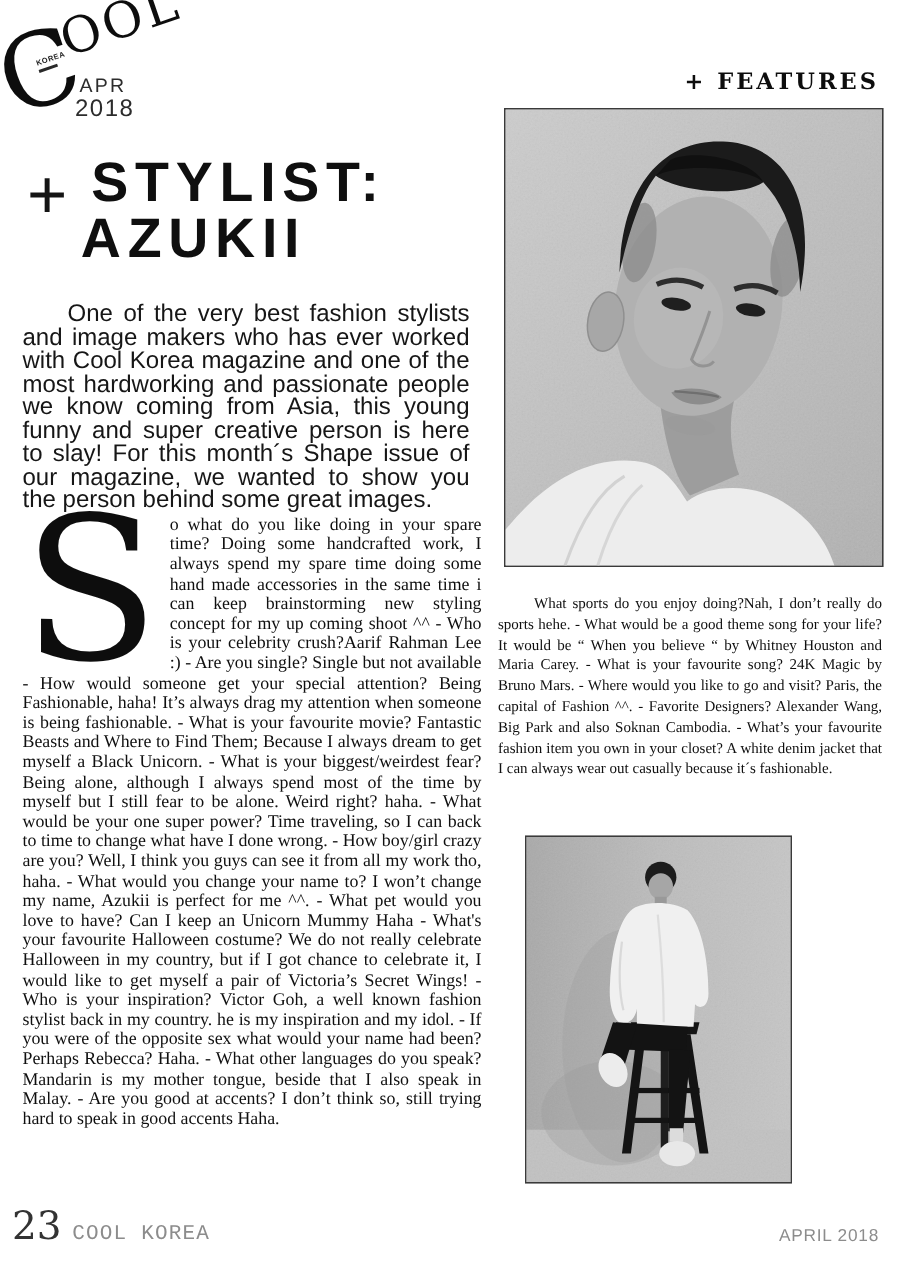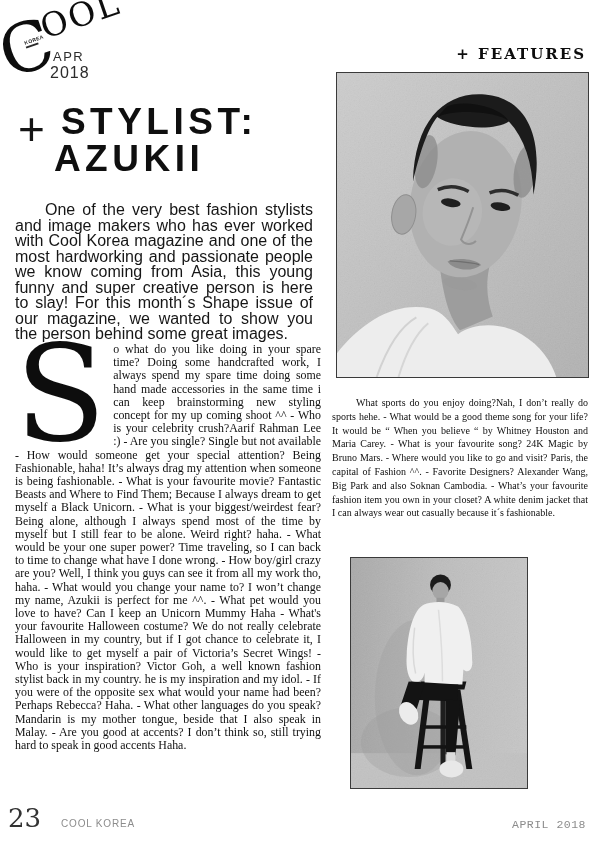--- a/index.html
+++ b/index.html
@@ -42,23 +42,23 @@
 
   
   .photo{position:absolute;border:1px solid #3a3a3a;box-sizing:border-box;background:#c6c6c6;}
   .photo svg{display:block;width:100%;height:100%;}
   .photo-1{left:336px;top:72px;width:253px;height:306px;}
   .photo-2{left:350px;top:557px;width:178px;height:232px;}
 
   
   .footer-left{position:absolute;left:8px;top:803px;display:flex;align-items:baseline;}
   .page-num{font-family:"DejaVu Serif",serif;font-size:26px;color:#333;text-align:center;}
-  .mag-name{font-family:Liberation Sans, sans-serif;font-size:10px;color:#8c8c8c;
-            letter-spacing:.8px;margin-left:20px;}
-  .footer-right{position:absolute;right:14px;top:818px;font-family:Liberation Mono, monospace;
+  .mag-name{font-family:Liberation Mono, monospace;font-size:14px;color:#8c8c8c;
+            letter-spacing:.8px;margin-left:7px;}
+  .footer-right{position:absolute;right:14px;top:818px;font-family:Liberation Sans, sans-serif;
                 font-size:11.5px;color:#8c8c8c;letter-spacing:.5px;}
 </style>
 </head>
 <body>
 
 <div class="page">
 
   <div class="logo">
     <span class="logo-c">C</span><span class="logo-ool">OOL</span>
     <div class="logo-tiny">

